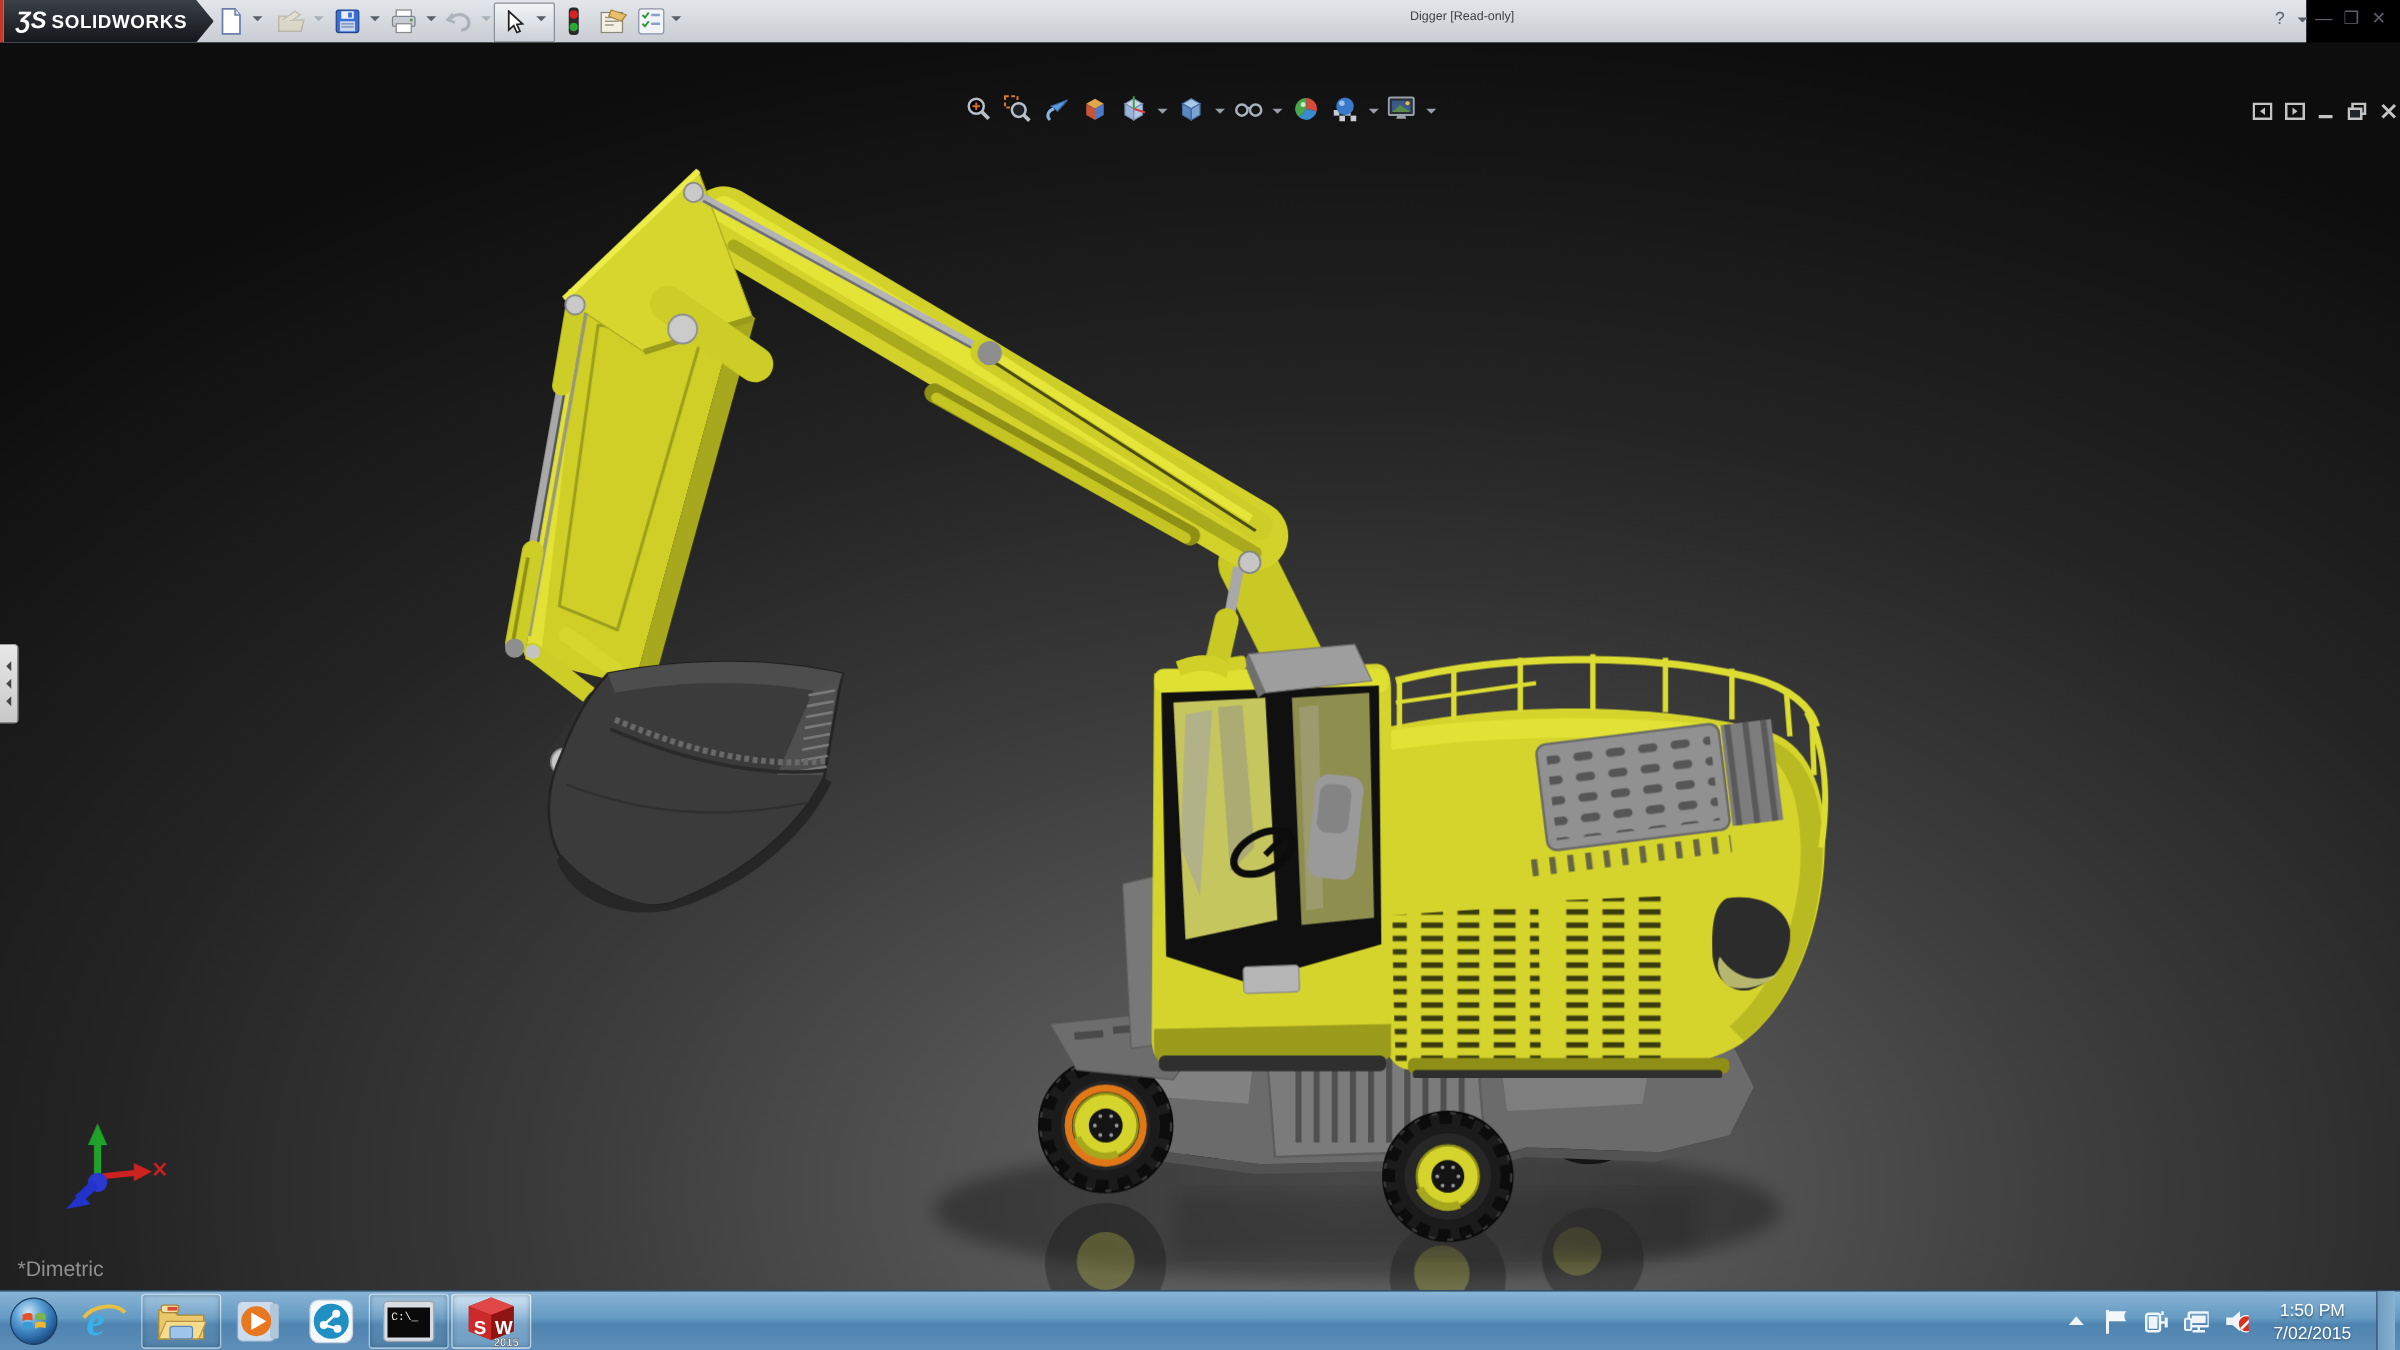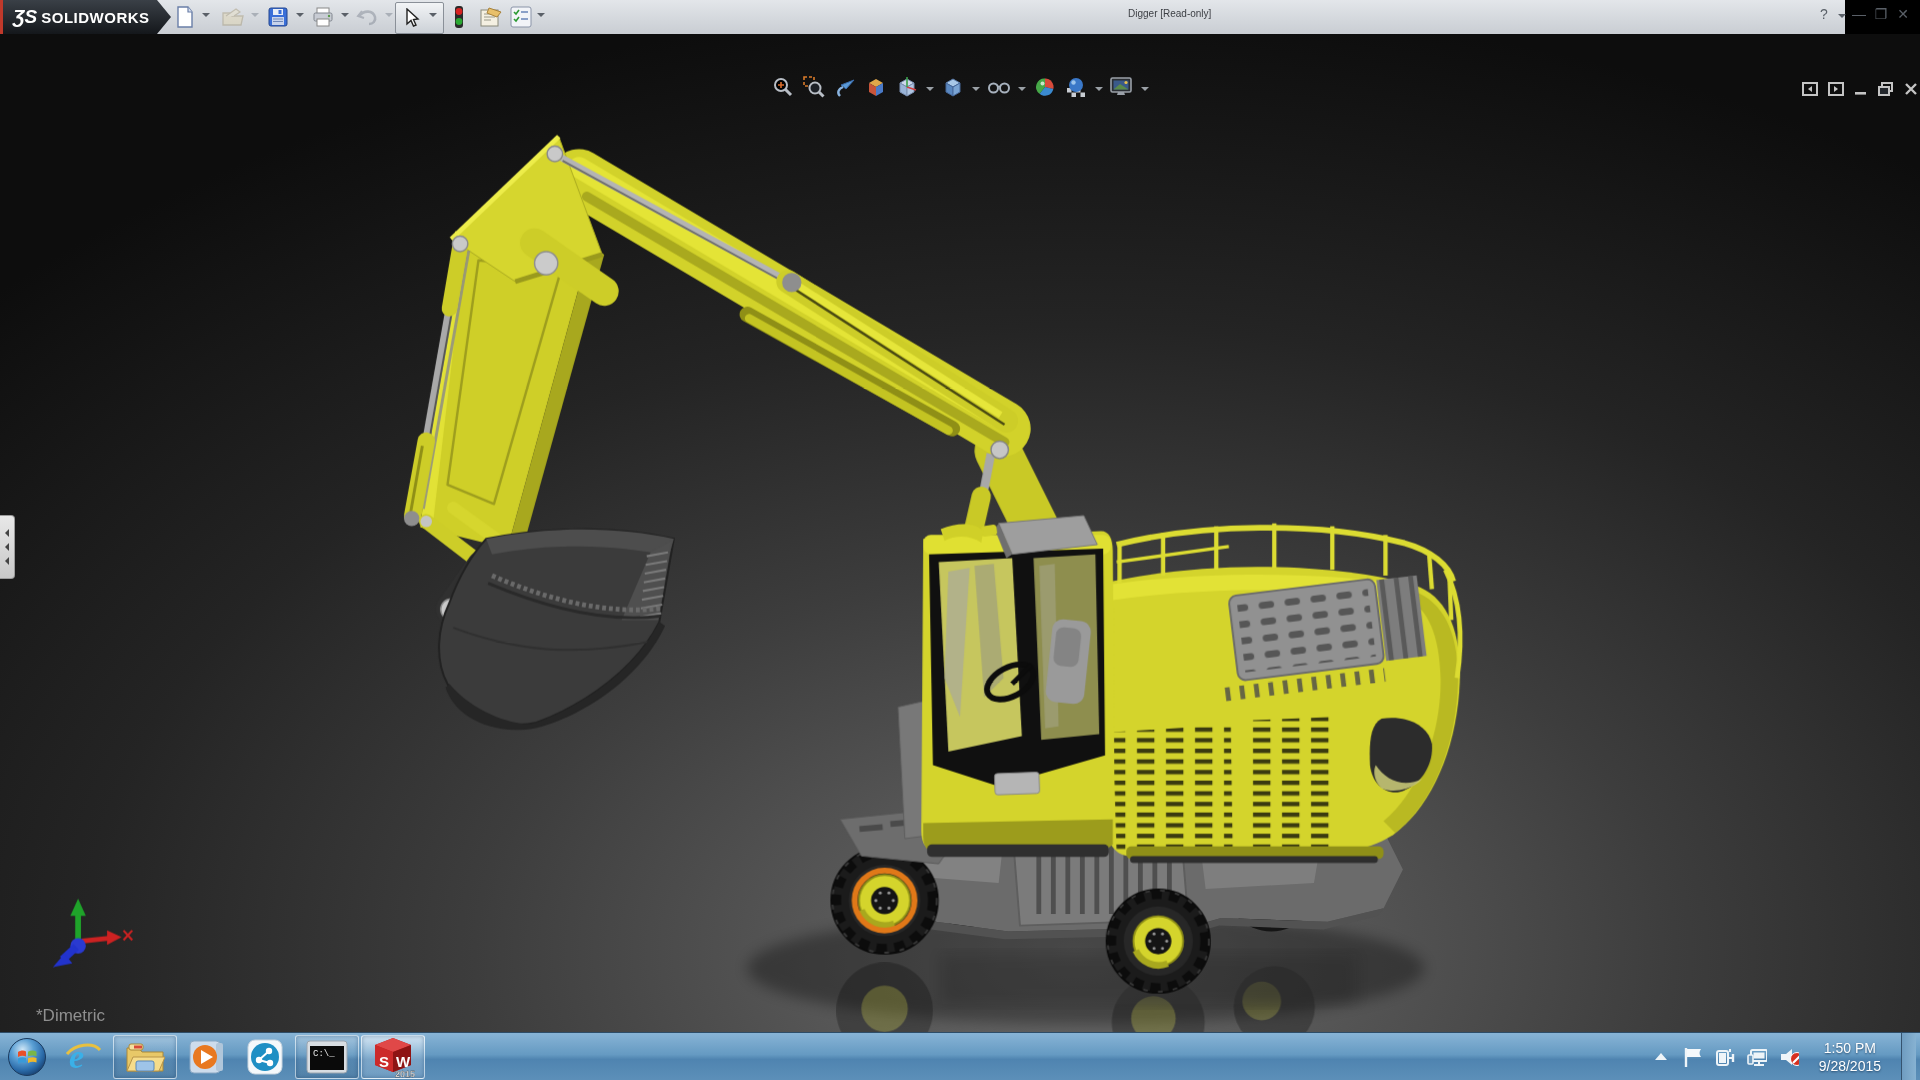--- a/index.html
+++ b/index.html
@@ -26,21 +26,21 @@
   #viewport{left:0;top:34px;width:1920px;height:998px;
     background:radial-gradient(ellipse 1500px 950px at 56% 92%, #6b6b6b 0%, #585858 16%, #3d3d3d 40%, #242424 66%, #0d0d0d 100%);}
   #hud{left:0;top:40px;width:1920px;height:26px;display:flex;justify-content:center;align-items:center;gap:7px;}
   .hudbtn{width:24px;height:24px;display:flex;align-items:center;justify-content:center;}
   .hdd{width:0;height:0;border:4px solid transparent;border-top-color:#9aa0a6;margin-top:7px;}
   #vpctls{left:1800px;top:44px;width:118px;height:22px;display:flex;gap:10px;align-items:center;justify-content:flex-end;}
   #lefttab{left:0;top:515px;width:14px;height:62px;background:linear-gradient(#e8e8e8,#c8c8c8);
     border:1px solid #9a9a9a;border-left:none;border-radius:0 4px 4px 0;
     display:flex;flex-direction:column;align-items:center;justify-content:center;gap:6px;}
   .ltri{width:0;height:0;border:4px solid transparent;border-right-color:#444;margin-left:-4px;}
-  #dimetric{left:14px;top:1006px;font-size:17px;color:#8f8f8f;margin-left:22px;}
+  #dimetric{left:14px;top:1006px;font-size:17px;color:#8f8f8f;}
   
   #taskbar{left:0;top:1032px;width:1920px;height:48px;
     background:linear-gradient(#88b4d6,#659ac2 45%,#4f84b0 55%,#5d90b9);
     border-top:1px solid #2e4d68;display:flex;align-items:center;}
   .tkbtn{height:42px;width:62px;margin:0 1px;border-radius:3px;display:flex;align-items:center;justify-content:center;}
   .tkframe{border:1px solid rgba(250,253,255,.55);background:linear-gradient(rgba(255,255,255,.25),rgba(255,255,255,.06) 45%,rgba(0,0,0,.08));
     box-shadow:inset 0 0 4px rgba(0,40,80,.35);}
   .tkactive{background:linear-gradient(rgba(235,245,252,.75),rgba(190,215,235,.45) 45%,rgba(150,185,215,.35));}
   #tray{margin-left:auto;display:flex;align-items:center;gap:12px;padding-right:4px;color:#fff;}
   #clock{text-align:center;font-size:14px;color:#fff;line-height:18px;text-shadow:0 1px 2px rgba(0,30,60,.6);padding:0 8px;}
@@ -604,17 +604,17 @@
     </div>
     <div class="trayico">
       <svg width="26" height="22">
           <polygon points="2,8 7,8 13,3 13,19 7,14 2,14" fill="#eef4f8"></polygon>
           <circle cx="18" cy="13" r="6.5" fill="#d83020" stroke="#fff" stroke-width="1"></circle>
           <line x1="14" y1="17" x2="22" y2="9" stroke="#fff" stroke-width="2"></line>
         </svg>
     </div>
     <div id="clock">
       <div>1:50 PM</div>
-      <div>9/28/2015</div>
+      <div>7/02/2015</div>
     </div>
     <div id="showdesk"></div>
   </div>
 </div>
 
 </body></html>

